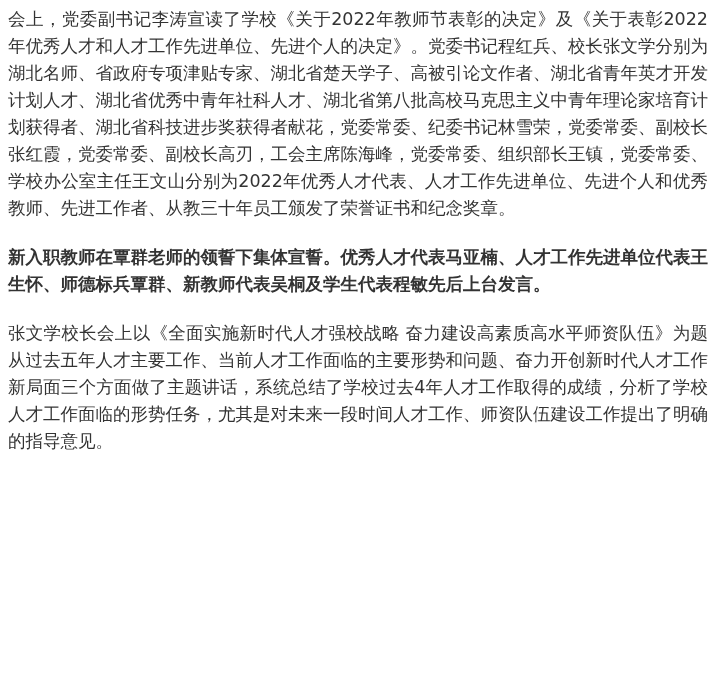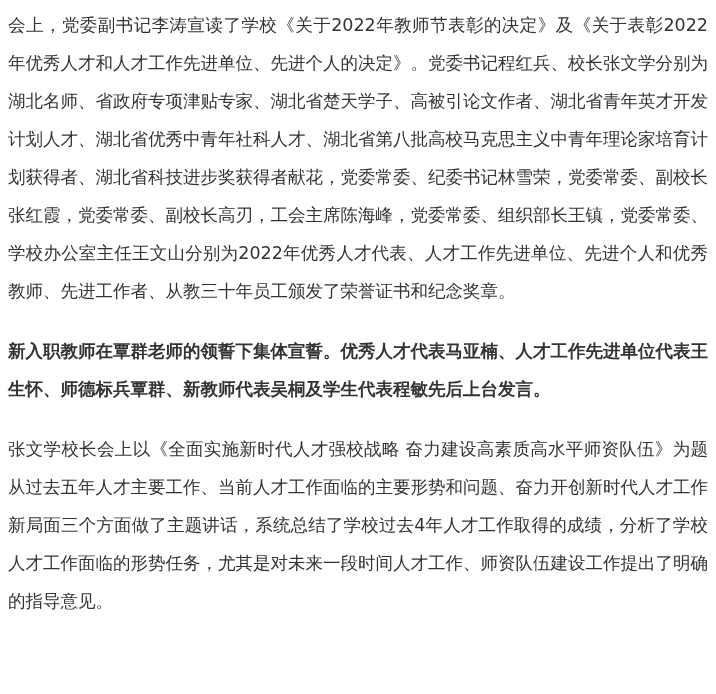--- a/index.html
+++ b/index.html
@@ -13,21 +13,21 @@
     overflow: hidden;
     font-family: "DejaVu Sans", "Liberation Sans", sans-serif;
   }
   .article {
     box-sizing: border-box;
     width: 716px;
     padding: 6px 8px 0 8px;
   }
   .para {
     font-size: 17.5px;
-    line-height: 38px;
+    line-height: 27px;
     color: #333333;
     text-align: justify;
     text-justify: inter-ideograph;
     margin: 0 0 22px 0;
     letter-spacing: 0px;
     word-break: break-all;
   }
   .para.tight {
     margin-bottom: 22px;
     font-weight: bold;

